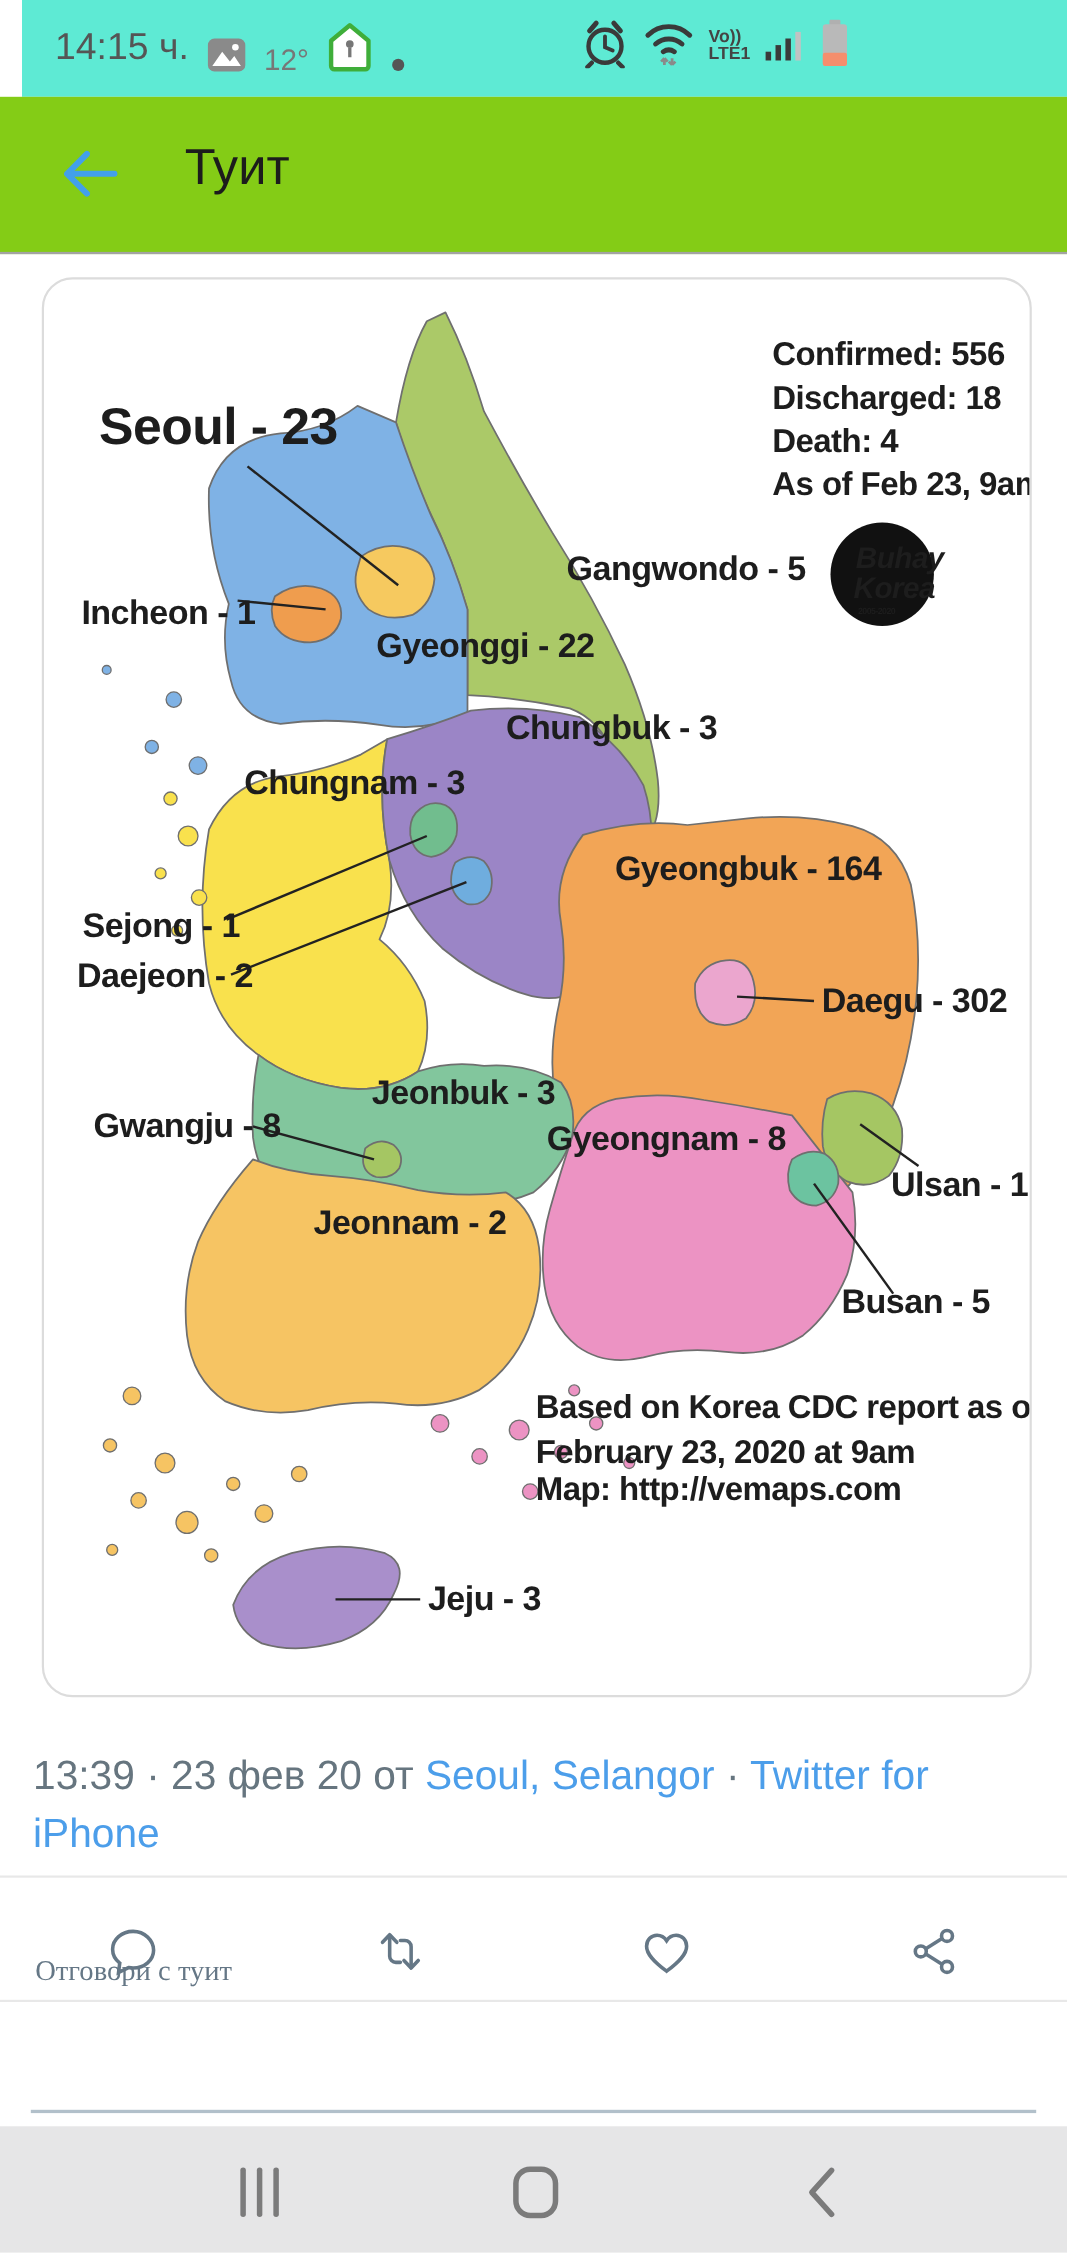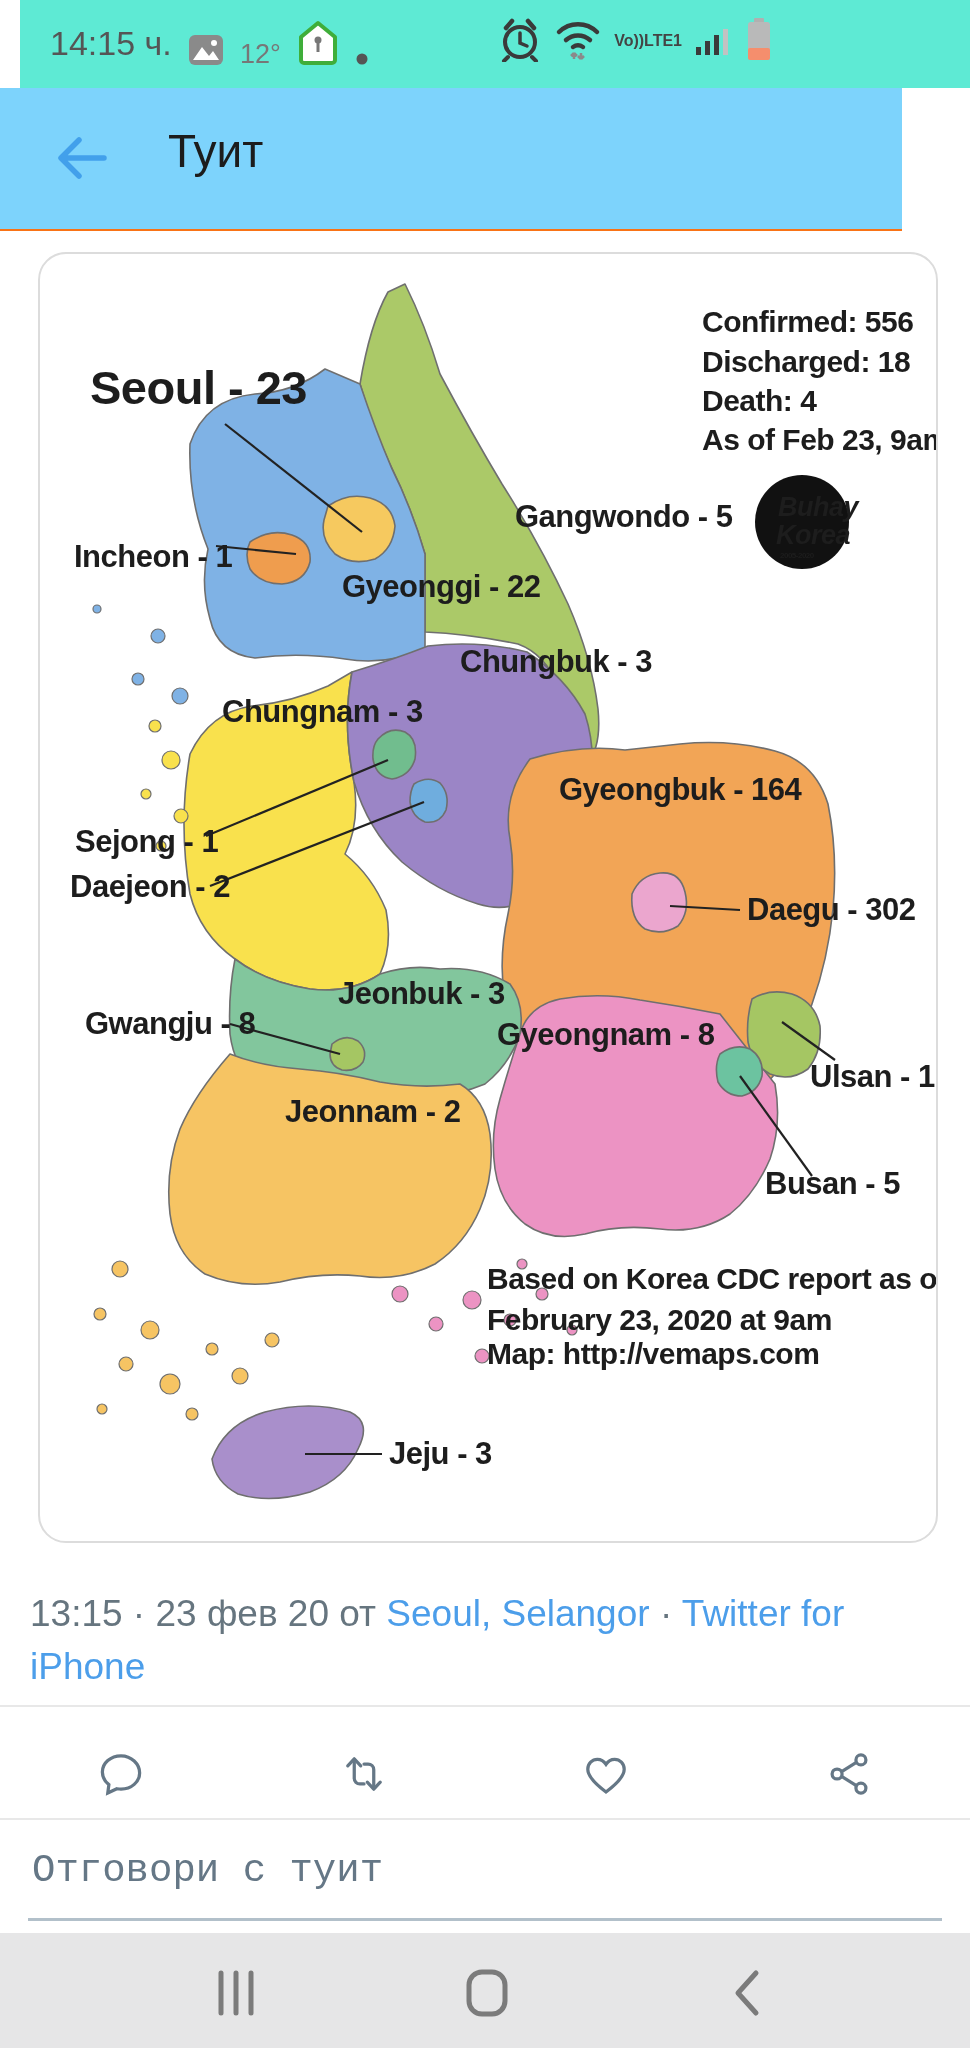--- a/index.html
+++ b/index.html
@@ -6,23 +6,23 @@
   body{
     width:970px;height:2048px;position:relative;overflow:hidden;
     background:#ffffff;font-family:"Liberation Sans",sans-serif;
   }
   
   .status-bar{position:absolute;left:0;top:0;width:970px;height:88px;background:#5eead4;margin-left:20px;}
   .sb-time{position:absolute;left:30px;top:24px;font-size:34px;color:#555;}
   .sb-left-icons{position:absolute;left:168px;top:20px;display:flex;align-items:flex-end;gap:16px;}
   .sb-temp{font-size:27px;color:#777;}
   .sb-right{position:absolute;right:218px;top:16px;display:flex;align-items:center;gap:12px;}
-  .volte{display:flex;flex-direction:row;line-height:1;color:#444;font-size:16px;font-weight:bold;text-align:left;}
-  
-  .app-header{position:absolute;left:0;top:88px;width:902px;height:141px;background:#7dd3fc;border-bottom:2px solid #f97316;}
+  .volte{display:flex;flex-direction:column;line-height:1;color:#444;font-size:16px;font-weight:bold;text-align:left;}
+  
+  .app-header{position:absolute;left:0;top:88px;width:970px;height:141px;background:#84cc16;border-bottom:2px solid #a3a3a3;}
   .back-btn{position:absolute;left:52px;top:40px;width:60px;height:60px;cursor:pointer;}
   .hdr-title{position:absolute;left:168px;top:36px;font-size:46px;color:#1c1c1c;}
   
   .media-card{position:absolute;left:38px;top:252px;width:900px;height:1291px;box-sizing:border-box;
     border:2px solid #dcdcdc;border-radius:28px;background:#fff;overflow:hidden;}
   .map-svg{position:absolute;left:0;top:0;width:100%;height:100%;}
   .map-svg text{font-family:"Liberation Sans",sans-serif;font-weight:bold;fill:#1d1d1d;letter-spacing:-0.5px;}
   .mlabel{font-size:31px;}
   .mlabel-xl{font-size:47px;}
   .stats-line{font-size:30px;}
@@ -33,22 +33,22 @@
   .callout{stroke:#222;stroke-width:2.2;fill:none;}
   
   .tweet-meta{position:absolute;left:30px;top:1588px;width:880px;font-size:37px;line-height:1.42;color:#66757f;}
   .meta-link{color:#4c9eea;cursor:pointer;}
   .divider{position:absolute;left:0;width:970px;height:2px;background:#e8e8e8;}
   
   .action-bar{position:absolute;left:0;top:1733px;width:970px;height:82px;display:flex;justify-content:space-around;align-items:center;}
   .action-btn{width:52px;height:52px;cursor:pointer;}
   .action-btn svg{width:52px;height:52px;stroke:#657786;fill:none;stroke-width:1.5;}
   
-  .reply-input{position:absolute;left:30px;top:1848px;width:900px;border:none;outline:none;background:transparent;
-    font-family:Liberation Mono, monospace;font-size:39px;color:#3c4a55;}
+  .reply-input{position:absolute;left:30px;top:1776px;width:900px;border:none;outline:none;background:transparent;
+    font-family:Liberation Serif, serif;font-size:26px;color:#3c4a55;}
   .reply-input::placeholder{color:#657786;opacity:1;}
   .reply-underline{position:absolute;left:28px;top:1918px;width:914px;height:3px;background:#b2c0ca;}
   
   .nav-bar{position:absolute;left:0;top:1933px;width:970px;height:115px;background:#e6e6e7;}
   .nav-icon{position:absolute;top:32px;width:56px;height:56px;cursor:pointer;}
   .nav-recents{left:208px;}
   .nav-home{left:459px;}
   .nav-back{left:720px;}
 </style>
 </head>
@@ -238,21 +238,21 @@
 
     <g>
       <text class="credit-line" x="447" y="1035">Based on Korea CDC report as of</text>
       <text class="credit-line" x="447" y="1076">February 23, 2020 at 9am</text>
       <text class="credit-line" x="447" y="1110">Map: http://vemaps.com</text>
     </g>
   </svg>
 </div>
 
 <div class="tweet-meta">
-  <span>13:15 · 23 фев 20 от</span>
+  <span>13:39 · 23 фев 20 от</span>
   <span class="meta-link">Seoul, Selangor</span>
   <span>·</span>
   <span class="meta-link">Twitter for iPhone</span>
 </div>
 
 <div class="divider" style="top:1705px;"></div>
 
 <div class="action-bar">
   <div class="action-btn">
     <svg viewBox="0 0 24 24">

